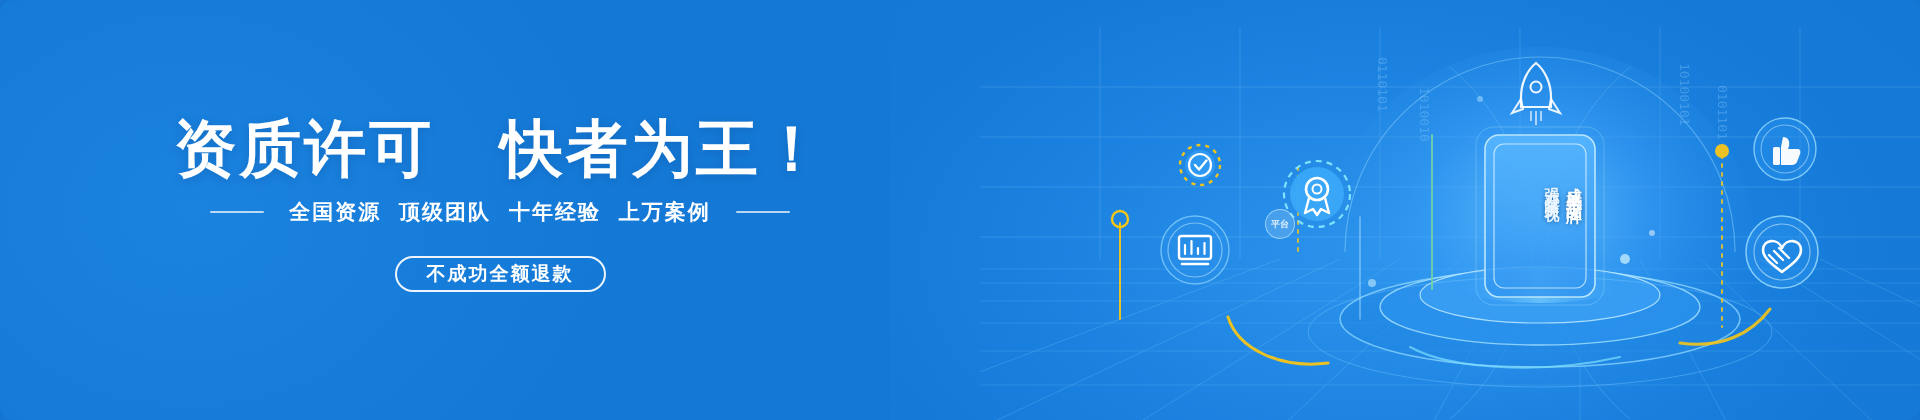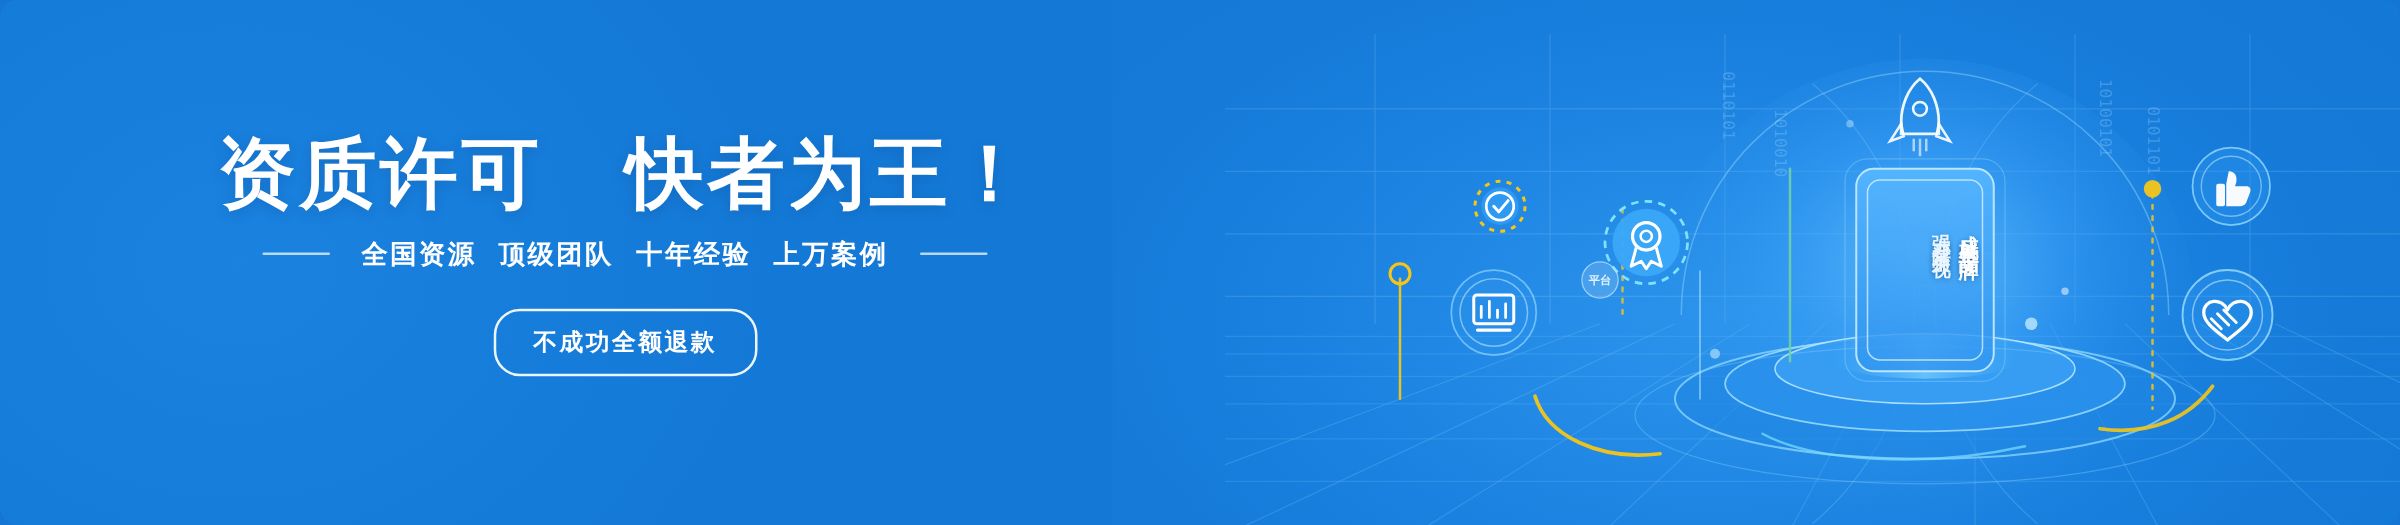--- a/index.html
+++ b/index.html
@@ -65,21 +65,21 @@
   }
   .subtitle{
     color:#ffffff; font-size:21px; font-weight:bold;
     letter-spacing:2px; white-space:nowrap;
   }
   .subtitle span{ margin:0 5px; }
 
   .cta{
     margin-top:30px;
     display:inline-flex; align-items:center; justify-content:center;
-    height:54px; padding:0 30px;
+    height:36px; padding:0 30px;
     border:2px solid rgba(255,255,255,.92);
     border-radius:21px;
     color:#ffffff; font-size:19px; font-weight:bold; letter-spacing:2px;
     background:transparent;
     cursor:pointer; white-space:nowrap;
   }
 
   
   .art{
     position:absolute; right:0; top:0;

